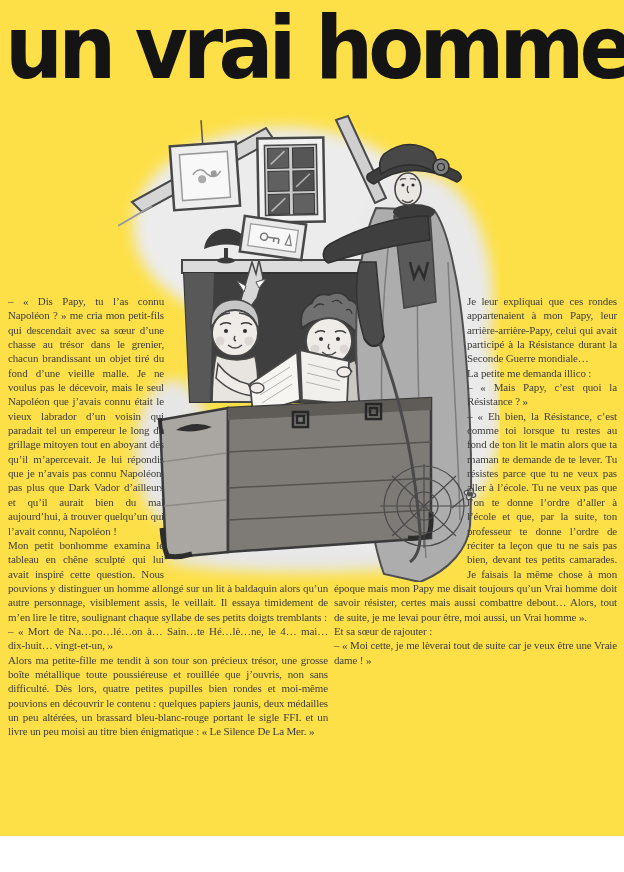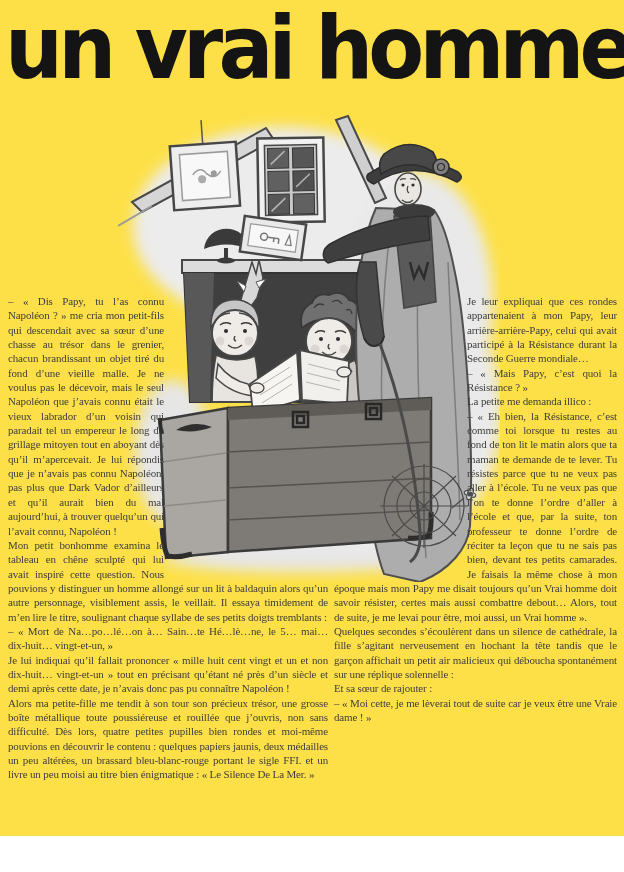--- a/index.html
+++ b/index.html
@@ -191,31 +191,29 @@
           <line x1="346" y1="386" x2="334" y2="396"></line>
         </g>
       </g>
     </svg>
   </div>
 
   <div class="col col-left">
     <div class="spacer-right"></div>
     <p>– « Dis Papy, tu l’as connu Napoléon ? » me cria mon petit-fils qui descendait avec sa sœur d’une chasse au trésor dans le grenier, chacun brandissant un objet tiré du fond d’une vieille malle. Je ne voulus pas le décevoir, mais le seul Napoléon que j’avais connu était le vieux labrador d’un voisin qui paradait tel un empereur le long du grillage mitoyen tout en aboyant dès qu’il m’apercevait. Je lui répondis que je n’avais pas connu Napoléon, pas plus que Dark Vador d’ailleurs et qu’il aurait bien du mal aujourd’hui, à trouver quelqu’un qui l’avait connu, Napoléon !</p>
     <p>Mon petit bonhomme examina le tableau en chêne sculpté qui lui avait inspiré cette question. Nous pouvions y distinguer un homme allongé sur un lit à baldaquin alors qu’un autre personnage, visiblement assis, le veillait. Il essaya timidement de m’en lire le titre, soulignant chaque syllabe de ses petits doigts tremblants :</p>
-    <p>– « Mort de Na…po…lé…on à… Sain…te Hé…lè…ne, le 5… mai… dix-huit… vingt-et-un, »</p>
-    <p>Je lui indiquai qu’il fallait prononcer « mille huit cent vingt et un et non dix-huit… vingt-et-un » tout en précisant qu’étant né près d’un siècle et demi après cette date, je n’avais donc pas pu connaître Napoléon !</p>
+    <p>– « Mort de Na…po…lé…on à… Sain…te Hé…lè…ne, le 4… mai… dix-huit… vingt-et-un, »</p>
     <p>Alors ma petite-fille me tendit à son tour son précieux trésor, une grosse boîte métallique toute poussiéreuse et rouillée que j’ouvris, non sans difficulté. Dès lors, quatre petites pupilles bien rondes et moi-même pouvions en découvrir le contenu : quelques papiers jaunis, deux médailles un peu altérées, un brassard bleu-blanc-rouge portant le sigle FFI. et un livre un peu moisi au titre bien énigmatique : « Le Silence De La Mer. »</p>
   </div>
 
   <div class="col col-right">
     <div class="spacer-left"></div>
     <p>Je leur expliquai que ces rondes appartenaient à mon Papy, leur arrière-arrière-Papy, celui qui avait participé à la Résistance durant la Seconde Guerre mondiale…</p>
+    <p>La petite me demanda illico :</p>
     <p>– « Mais Papy, c’est quoi la Résistance ? »</p>
-    <p>La petite me demanda illico :</p>
     <p>– « Eh bien, la Résistance, c’est comme toi lorsque tu restes au fond de ton lit le matin alors que ta maman te demande de te lever. Tu résistes parce que tu ne veux pas aller à l’école. Tu ne veux pas que l’on te donne l’ordre d’aller à l’école et que, par la suite, ton professeur te donne l’ordre de réciter ta leçon que tu ne sais pas bien, devant tes petits camarades. Je faisais la même chose à mon époque mais mon Papy me disait toujours qu’un Vrai homme doit savoir résister, certes mais aussi combattre debout… Alors, tout de suite, je me levai pour être, moi aussi, un Vrai homme ».</p>
-    <p>Quelques secondes s’écoulèrent dans un silence de cathédrale, la fille s’agitant nerveusement en hochant la tête tandis que le garçon affichait un petit air malicieux qui déboucha spontanément sur une réplique solennelle :</p>
     <p>Et sa sœur de rajouter :</p>
     <p>– « Moi cette, je me lèverai tout de suite car je veux être une Vraie dame ! »</p>
   </div>
 
   <p class="footer">Leitura Furiosa est organisée par Cardan, les bibliothèques d’Abbeville, d’Amiens Métropole, la Bibliothèque Départementale de la Somme, la Maison de la Culture d’Amiens, Concordia à Cadillac, Casa da Achada à Lisbonne, le Museu Serralves et Helastre à Porto, les librairies Pages d’Encre et Labyrinthe, l’ésad d’Amiens, Concordia Aquitaine, le PLAJ et Entre Acte à Cadillac.</p>
 
 </div>
 
 </body></html>

